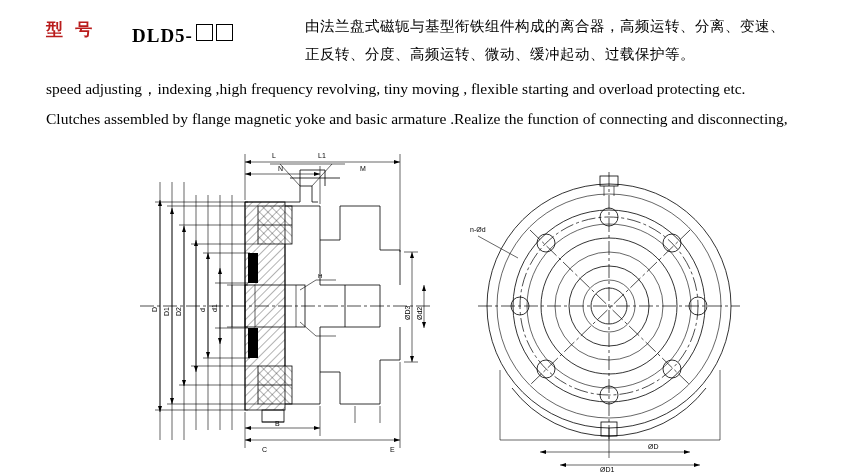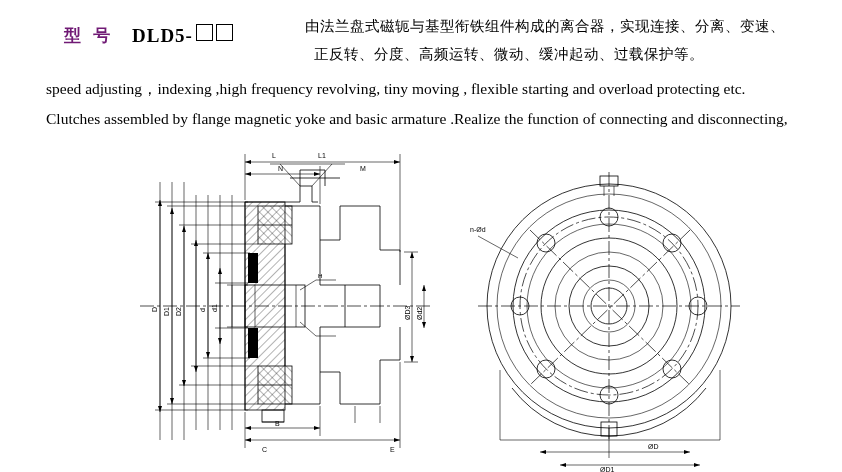--- a/index.html
+++ b/index.html
@@ -24,24 +24,24 @@
   .header {
     position: absolute;
     left: 0;
     top: 0;
     width: 842px;
     height: 62px;
   }
   .type-label {
     position: absolute;
     left: 46px;
-    top: 25px;
+    top: 19px;
     width: 86px;
-    text-align: center;
-    color: #701a75;
+    text-align: left;
+    color: #b91c1c;
     font-family: "Liberation Serif", serif;
     font-weight: bold;
   }
   .type-cn {
     font-size: 17px;
     letter-spacing: 4px;
     line-height: 22px;
   }
   .type-en {
     font-size: 17px;
@@ -73,21 +73,20 @@
     top: 12px;
     width: 530px;
     font-size: 14.5px;
     line-height: 28px;
     font-family: "DejaVu Sans", sans-serif;
     letter-spacing: 0.5px;
   }
   .cn-desc div:nth-child(2) {
     text-indent: 0px;
     padding-left: 0px;
-    margin-left: 9px;
   }
   .cn-line2 {
     padding-left: 0px;
   }
 
   .en-desc {
     position: absolute;
     left: 46px;
     top: 74px;
     width: 770px;
@@ -133,21 +132,21 @@
 <div class="page">
 
   <div class="header">
     <div class="type-label">
       <div class="type-cn">型 号</div>
     </div>
     <div class="model-code">
       <span>DLD5-</span><span class="box"></span><span class="box"></span>
     </div>
     <div class="cn-desc">
-      <div>由法兰盘式磁轭与基型衔铁组件构成的离合器，实现连接、分离、变速、</div>
+      <div>由法兰盘式磁轭与基型衔铁组件构成的离合器，高频运转、分离、变速、</div>
       <div class="cn-line2">正反转、分度、高频运转、微动、缓冲起动、过载保护等。</div>
     </div>
   </div>
 
   <div class="en-desc">
     <div>speed adjusting，indexing ,high frequency revolving, tiny moving , flexible starting and overload protecting etc.</div>
     <div>Clutches assembled by flange magnetic yoke and basic armature .Realize the function of connecting and disconnecting,</div>
   </div>
 
   <div class="drawing">

